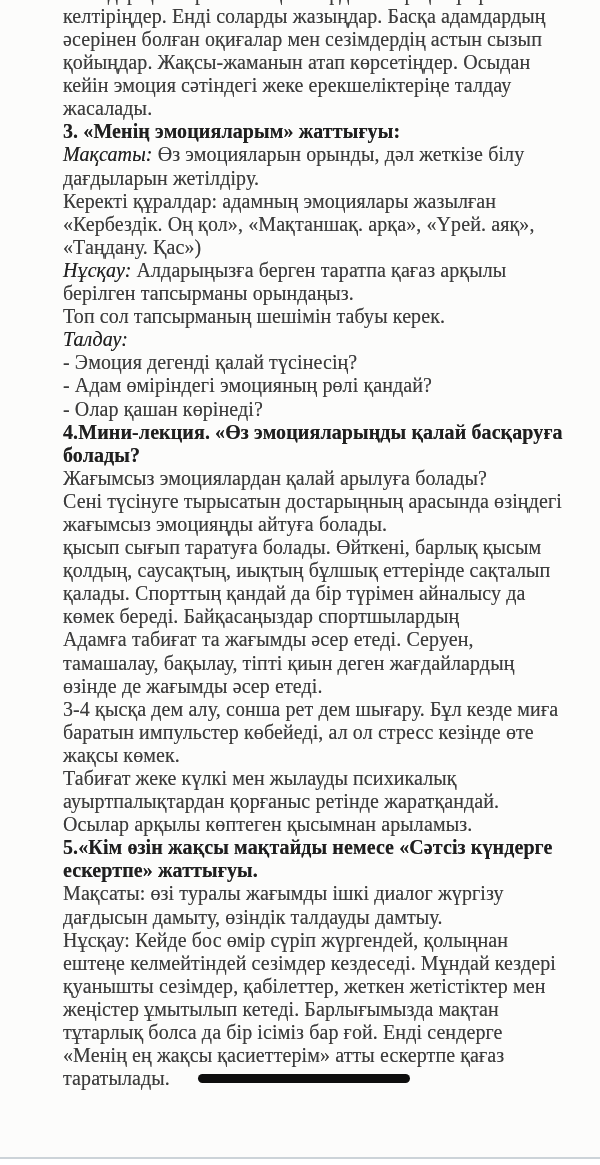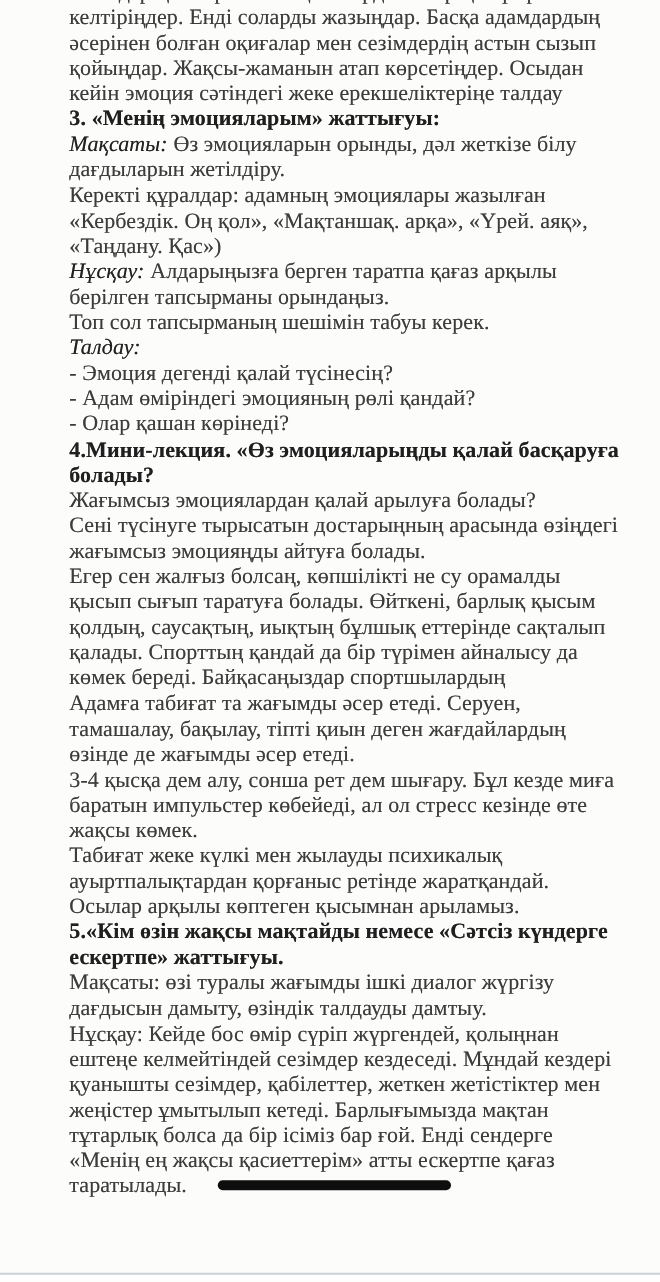--- a/index.html
+++ b/index.html
@@ -66,39 +66,39 @@
 </head>
 <body style="background: rgb(252, 252, 251);">
 
 <div class="page">
   <div class="doc" id="doc-lines">
       <div class="line"><span class="run-r">сезімдеріңе әсер еткен оқиғаларды естеріңе түсіріп мысал</span></div>
       <div class="line"><span class="run-r">келтіріңдер. Енді соларды жазыңдар. Басқа адамдардың</span></div>
       <div class="line"><span class="run-r">әсерінен болған оқиғалар мен сезімдердің астын сызып</span></div>
       <div class="line"><span class="run-r">қойыңдар. Жақсы-жаманын атап көрсетіңдер. Осыдан</span></div>
       <div class="line"><span class="run-r">кейін эмоция сәтіндегі жеке ерекшеліктеріңе талдау</span></div>
+      <div class="line"><span class="run-r">жасалады.</span></div>
       <div class="line"><span class="run-b">3. «Менің эмоцияларым» жаттығуы:</span></div>
       <div class="line"><span class="run-bi">Мақсаты:</span><span class="run-r"> Өз эмоцияларын орынды, дәл жеткізе білу</span></div>
       <div class="line"><span class="run-r">дағдыларын жетілдіру.</span></div>
       <div class="line"><span class="run-r">Керекті құралдар: адамның эмоциялары жазылған</span></div>
       <div class="line"><span class="run-r">«Кербездік. Оң қол», «Мақтаншақ. арқа», «Үрей. аяқ»,</span></div>
       <div class="line"><span class="run-r">«Таңдану. Қас»)</span></div>
       <div class="line"><span class="run-bi">Нұсқау:</span><span class="run-r"> Алдарыңызға берген таратпа қағаз арқылы</span></div>
       <div class="line"><span class="run-r">берілген тапсырманы орындаңыз.</span></div>
       <div class="line"><span class="run-r">Топ сол тапсырманың шешімін табуы керек.</span></div>
       <div class="line"><span class="run-bi">Талдау:</span></div>
       <div class="line"><span class="run-r">- Эмоция дегенді қалай түсінесің?</span></div>
       <div class="line"><span class="run-r">- Адам өміріндегі эмоцияның рөлі қандай?</span></div>
       <div class="line"><span class="run-r">- Олар қашан көрінеді?</span></div>
       <div class="line"><span class="run-b">4.Мини-лекция. «Өз эмоцияларыңды қалай басқаруға</span></div>
       <div class="line"><span class="run-b">болады?</span></div>
       <div class="line"><span class="run-r">Жағымсыз эмоциялардан қалай арылуға болады?</span></div>
       <div class="line"><span class="run-r">Сені түсінуге тырысатын достарыңның арасында өзіңдегі</span></div>
       <div class="line"><span class="run-r">жағымсыз эмоцияңды айтуға болады.</span></div>
-      <div class="line"><span class="run-r">Егер сен жалғыз болсаң, көпшілікті не су орамалды</span></div>
       <div class="line"><span class="run-r">қысып сығып таратуға болады. Өйткені, барлық қысым</span></div>
       <div class="line"><span class="run-r">қолдың, саусақтың, иықтың бұлшық еттерінде сақталып</span></div>
       <div class="line"><span class="run-r">қалады. Спорттың қандай да бір түрімен айналысу да</span></div>
       <div class="line"><span class="run-r">көмек береді. Байқасаңыздар спортшылардың</span></div>
       <div class="line"><span class="run-r">Адамға табиғат та жағымды әсер етеді. Серуен,</span></div>
       <div class="line"><span class="run-r">тамашалау, бақылау, тіпті қиын деген жағдайлардың</span></div>
       <div class="line"><span class="run-r">өзінде де жағымды әсер етеді.</span></div>
       <div class="line"><span class="run-r">3-4 қысқа дем алу, сонша рет дем шығару. Бұл кезде миға</span></div>
       <div class="line"><span class="run-r">баратын импульстер көбейеді, ал ол стресс кезінде өте</span></div>
       <div class="line"><span class="run-r">жақсы көмек.</span></div>

